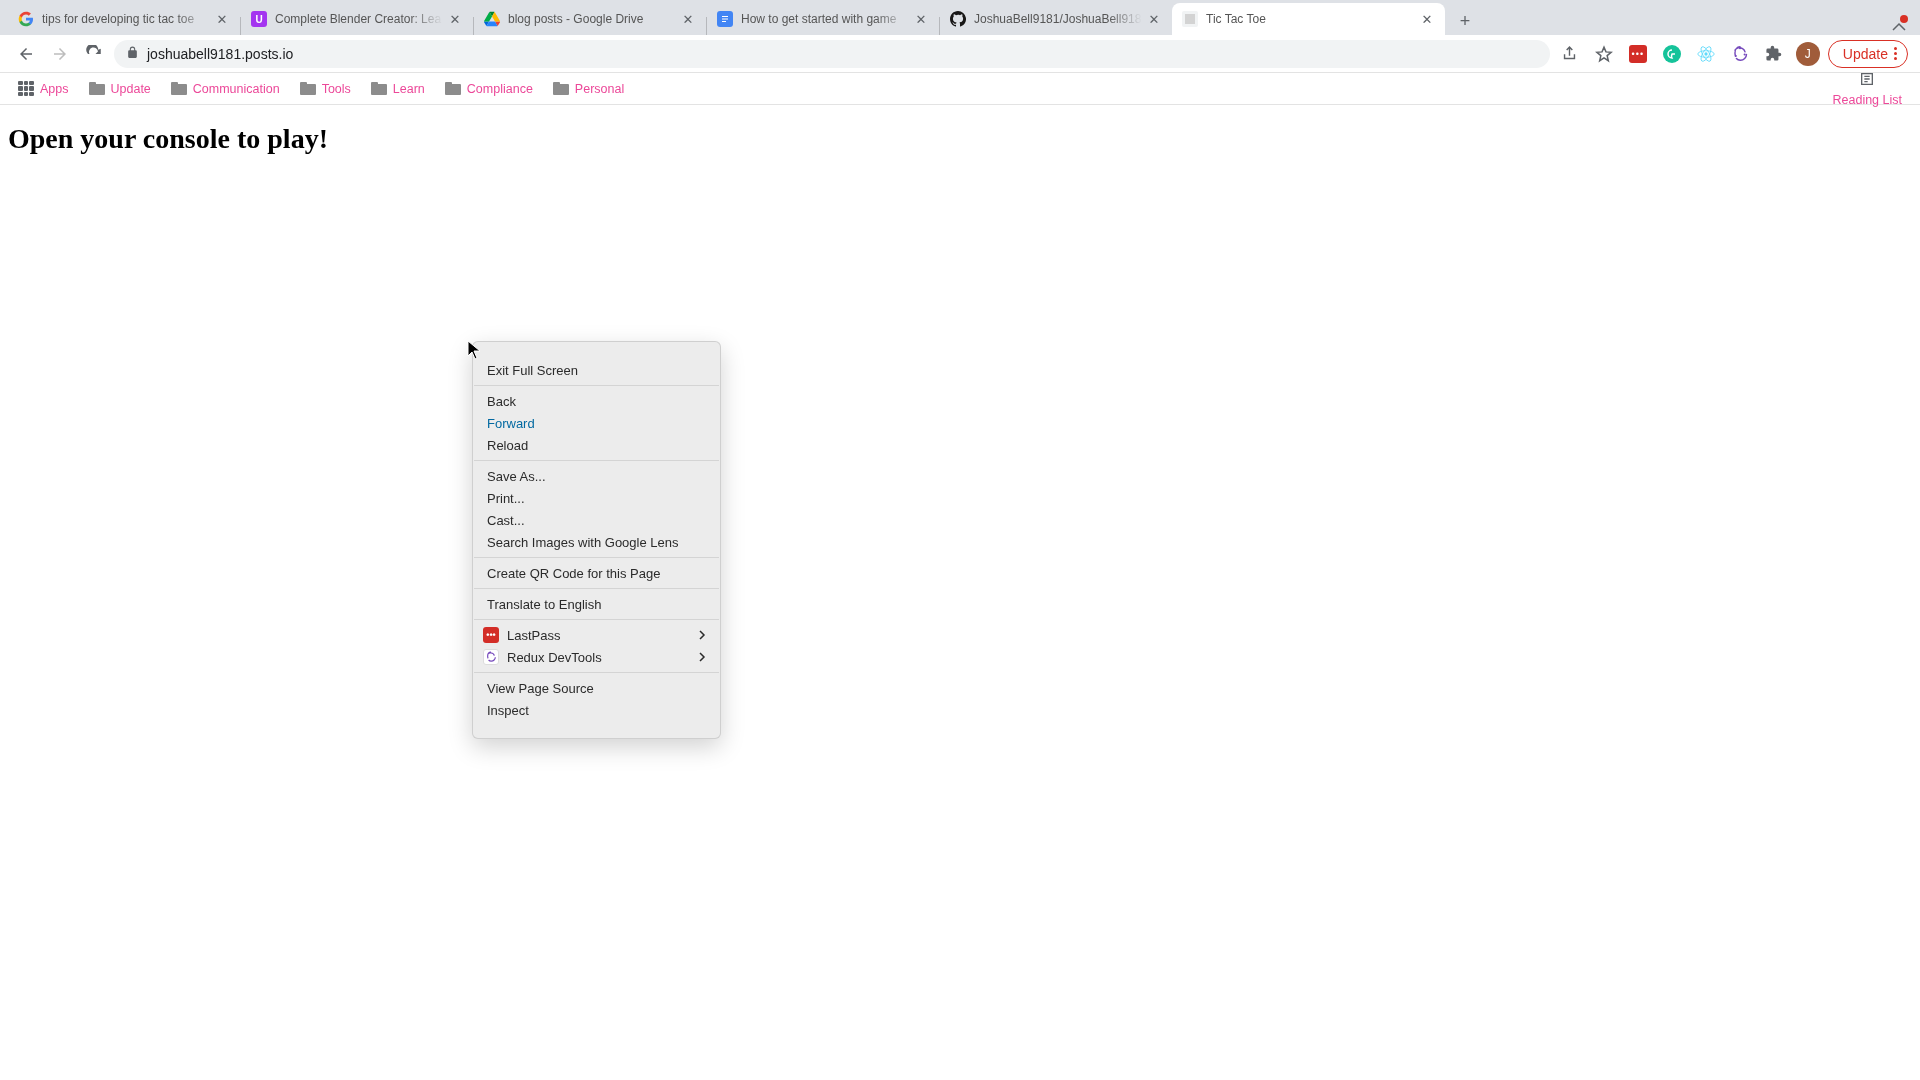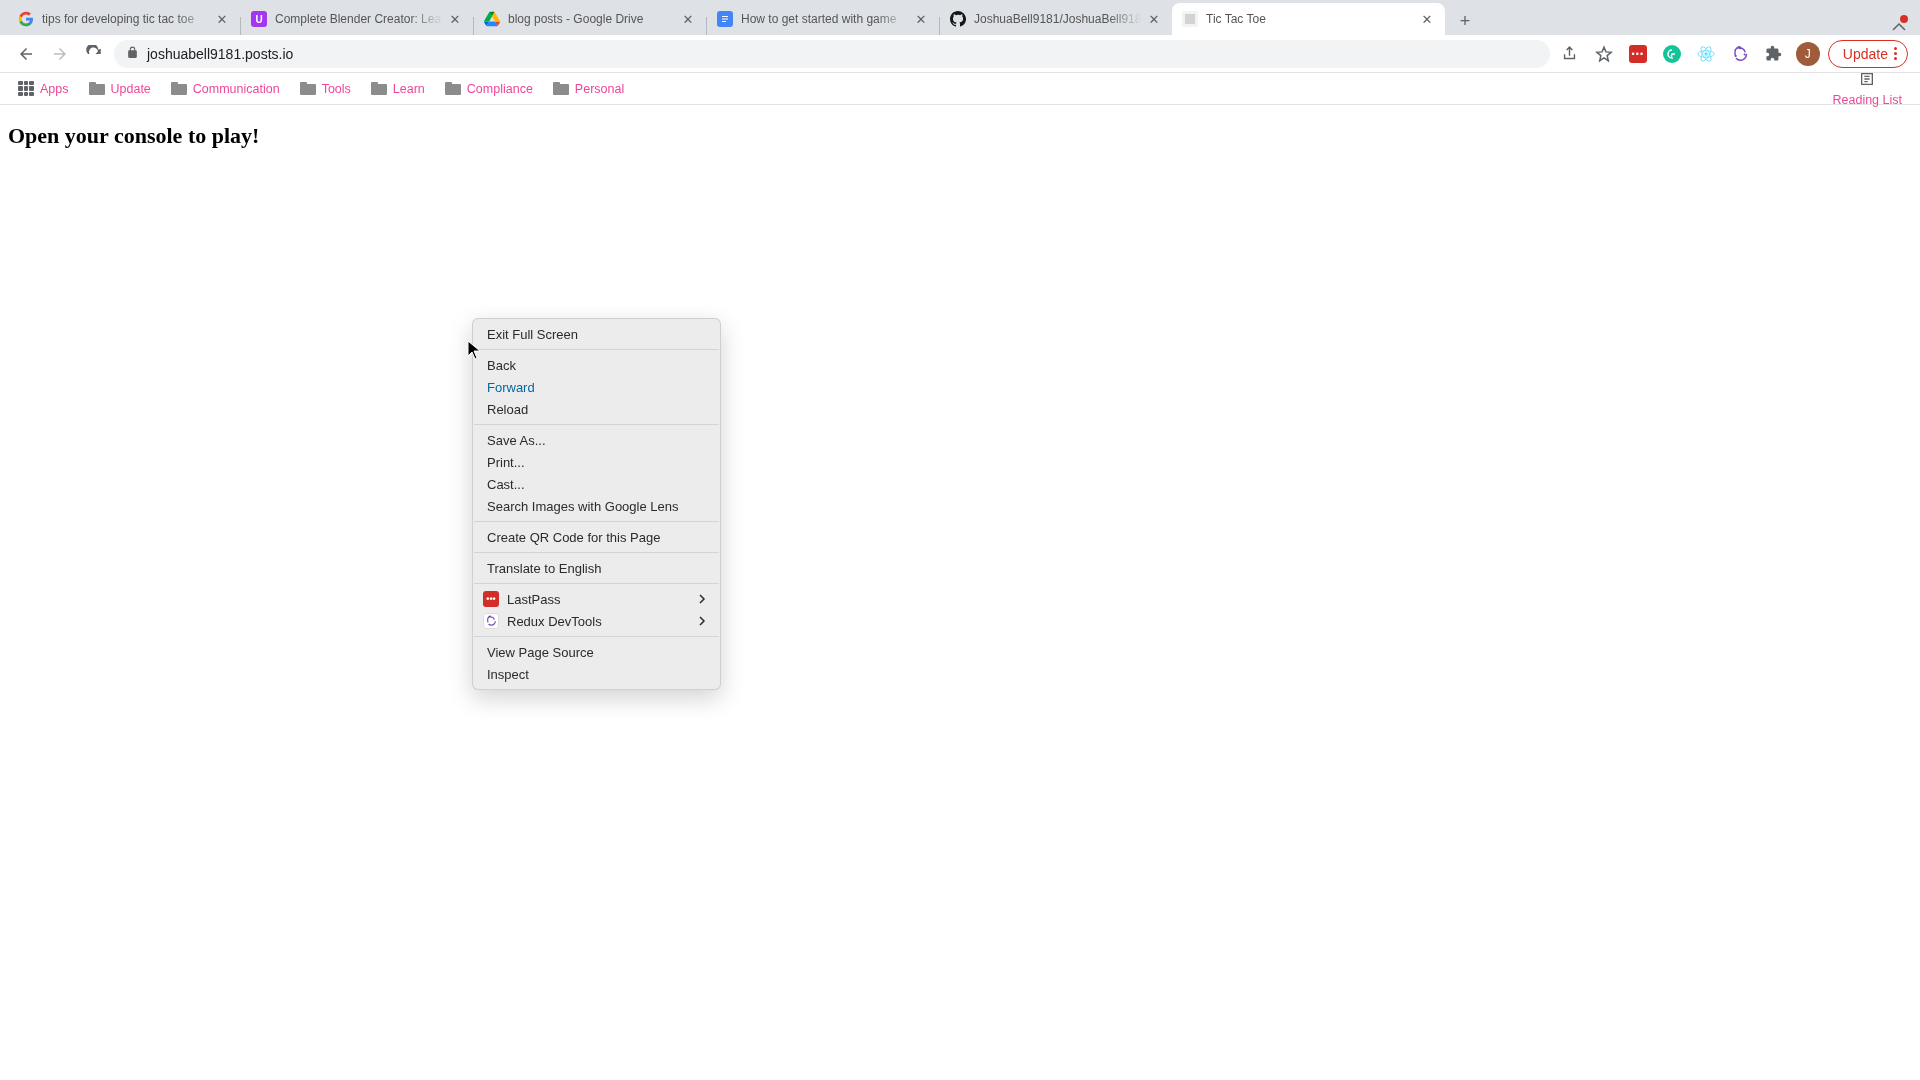--- a/index.html
+++ b/index.html
@@ -188,34 +188,34 @@
 
   
   .page {
     background:#fff;
     padding: 18px 8px;
   }
   .page h1{
     margin:0;
     font-family: "Times New Roman", Times, serif;
     font-weight: bold;
-    font-size: 22px;
+    font-size: 28px;
     color:#000;
   }
 
   
   .ctx-menu {
     position:absolute;
-    left: 472px; top: 318px;
+    left: 472px; top: 341px;
     width: 249px;
     background:#ececec;
     border: 1px solid rgba(0,0,0,0.12);
     border-radius: 6px;
     box-shadow: 0 8px 24px rgba(0,0,0,0.18);
-    padding: 4px 0;
+    padding: 17px 0;
     font-size: 13px;
     color:#2b2b2b;
   }
   .ctx-item{
     display:flex;align-items:center;
     height: 22px;
     padding: 0 14px;
     cursor:pointer;
     position:relative;
   }

